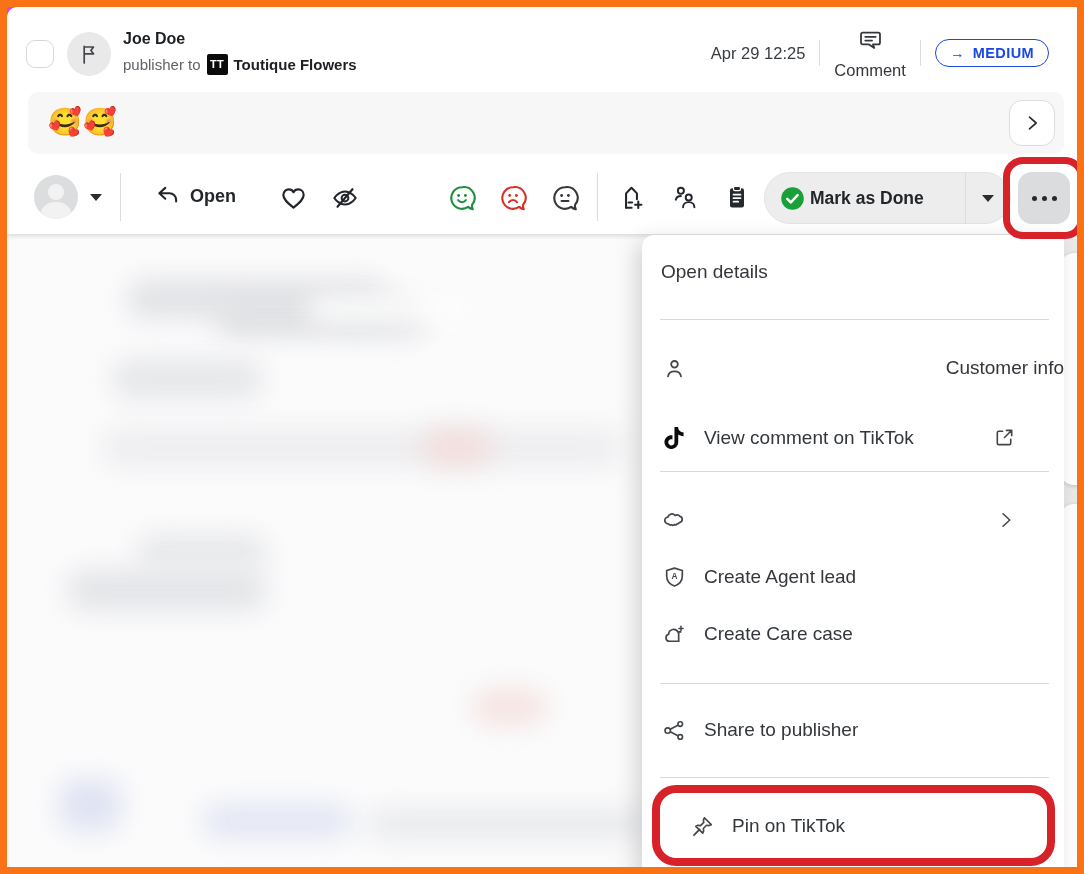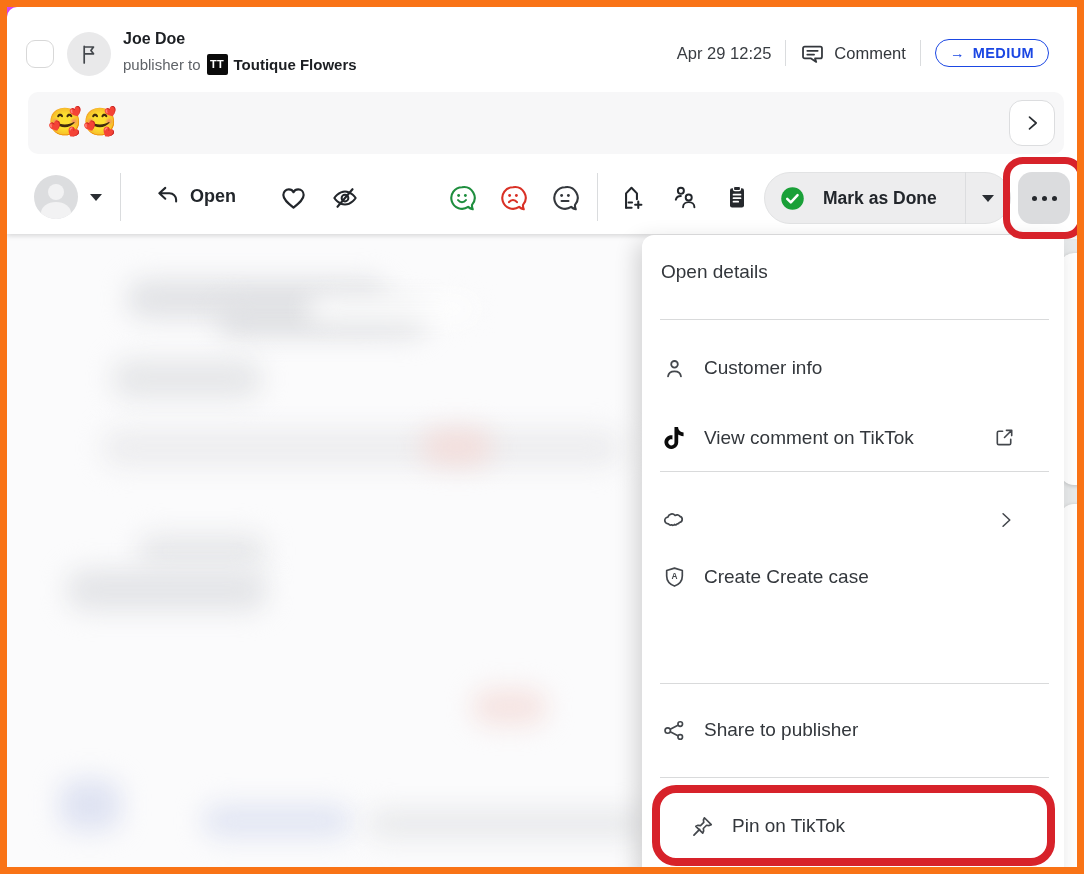--- a/index.html
+++ b/index.html
@@ -16,38 +16,38 @@
   .checkbox{position:absolute;left:19px;top:19px;width:28px;height:28px;border:1.5px solid #d8d8d8;border-radius:9px;background:#fff;}
   .avatar-flag{position:absolute;left:60px;top:11px;width:44px;height:44px;border-radius:50%;background:#e9e9ea;display:flex;align-items:center;justify-content:center;}
   .author-block{position:absolute;left:116px;top:8px;line-height:1.2;}
   .author-name{font-size:16px;font-weight:bold;color:#1c1f23;}
   .author-sub{display:flex;align-items:center;gap:6px;margin-top:6px;font-size:15px;color:#5f6368;}
   .tt-badge{display:inline-flex;align-items:center;justify-content:center;width:21px;height:21px;background:#0b0b0b;color:#fff;border-radius:2px;font-size:11px;font-weight:bold;letter-spacing:.3px;}
   .channel-name{font-weight:bold;color:#1c1f23;}
   .topbar-right{position:absolute;right:36px;top:14px;height:36px;display:flex;align-items:center;gap:14px;}
   .timestamp{font-size:16.5px;color:#393d42;}
   .vdiv{width:1px;height:26px;background:#dadcde;}
-  .type-chip{display:flex;align-items:center;gap:9px;font-size:16.5px;color:#33373c;}
+  .type-chip{display:flex;align-items:center;gap:9px;font-size:16.5px;color:#33373c;flex-direction:column;}
   .priority-pill{display:flex;align-items:center;gap:8px;border:1.7px solid #1b47e3;border-radius:999px;padding:5px 14px;color:#1b47e3;font-size:14.5px;font-weight:bold;letter-spacing:.4px;}
   
   .comment-strip{position:absolute;left:21px;top:85px;width:1036px;height:62px;background:#f7f7f8;border-radius:10px;}
   .comment-text{position:absolute;left:20px;top:14px;font-size:27px;letter-spacing:2px;}
   .expand-btn{position:absolute;right:9px;top:8px;width:46px;height:46px;background:#fff;border:1px solid #dcdddf;border-radius:13px;display:flex;align-items:center;justify-content:center;cursor:pointer;}
   
   .actionbar{position:absolute;left:0;top:158px;width:100%;height:62px;}
   .assignee{position:absolute;left:27px;top:10px;display:flex;align-items:center;gap:12px;cursor:pointer;}
   .assignee-circle{width:44px;height:44px;border-radius:50%;background:#dcdddf;position:relative;overflow:hidden;}
   .assignee-circle:before{content:"";position:absolute;left:14px;top:9px;width:16px;height:16px;border-radius:50%;background:#f2f2f3;}
   .assignee-circle:after{content:"";position:absolute;left:7px;top:27px;width:30px;height:22px;border-radius:50%;background:#f2f2f3;}
   .caret{width:0;height:0;border-left:6px solid transparent;border-right:6px solid transparent;border-top:7px solid #2a2e33;}
   .ab-div{position:absolute;top:8px;width:1px;height:48px;background:#dadcde;}
   .reply{position:absolute;left:148px;top:18px;display:flex;align-items:center;gap:9px;font-size:18px;font-weight:bold;color:#22262b;cursor:pointer;}
   .ab-icon{position:absolute;top:18px;cursor:pointer;display:flex;}
   .done-split{position:absolute;left:757px;top:7px;width:247px;height:52px;background:#ededee;border:1px solid #e2e3e4;border-radius:26px;display:flex;align-items:center;cursor:pointer;}
-  .done-main{display:flex;align-items:center;gap:17px;padding:0 16px 0 14px;font-size:17.5px;font-weight:bold;color:#22262b;flex:1;}
+  .done-main{display:flex;align-items:center;gap:4px;padding:0 16px 0 14px;font-size:17.5px;font-weight:bold;color:#22262b;flex:1;}
   .done-sep{width:1px;height:52px;background:#dcdddf;}
   .done-caret{width:44px;display:flex;align-items:center;justify-content:center;}
   .more-btn{position:absolute;left:1011px;top:7px;width:52px;height:52px;background:#dcdddе;background:#dbdcde;border-radius:14px;display:flex;align-items:center;justify-content:center;gap:5px;cursor:pointer;}
   .dot{width:5px;height:5px;border-radius:50%;background:#26292d;}
   .red-ring-more{position:absolute;left:996px;top:150px;width:82px;height:82px;border:7px solid #d7222a;border-radius:20px;z-index:60;pointer-events:none;}
   
   .content-bg{position:absolute;left:0;top:227px;width:1078px;height:641px;background:#fbfbfc;}
   .blob{position:absolute;filter:blur(13px);border-radius:18px;}
   .right-rail{position:absolute;right:0;top:232px;width:26px;height:636px;background:#e8eaeb;}
   .rail-card{position:absolute;left:9px;width:40px;background:#fff;border-radius:14px;box-shadow:0 1px 4px rgba(0,0,0,.18);}
@@ -230,21 +230,21 @@
 
   <div class="red-ring-more"></div>
 
   <div class="menu">
 
     <div class="menu-row" style="top:13px;">
       <span>Open details</span>
     </div>
     <div class="menu-div" style="top:84px;"></div>
 
-    <div class="menu-row" style="top:109px;">
+    <div class="menu-row" style="top:109px;justify-content:space-between;">
       <span class="micon">
         <svg width="25" height="25" viewBox="0 0 24 24">
           <circle cx="12" cy="8" r="3.2" fill="none" stroke="#43474c" stroke-width="1.7"></circle>
           <path d="M5.8 19.5c.4-3.2 3-4.8 6.2-4.8s5.8 1.6 6.2 4.8" fill="none" stroke="#43474c" stroke-width="1.7" stroke-linecap="round"></path>
         </svg>
       </span>
       <span>Customer info</span>
     </div>
 
     <div class="menu-row" style="top:166px;align-items:flex-end;">
@@ -276,23 +276,33 @@
       </span>
     </div>
 
     <div class="menu-row" style="top:318px;">
       <span class="micon">
         <svg width="25" height="25" viewBox="0 0 24 24">
           <path d="M12 3l7.5 2.3v5.2c0 4.8-3.1 8-7.5 9.7-4.4-1.7-7.5-4.9-7.5-9.7V5.3z" fill="none" stroke="#43474c" stroke-width="1.6" stroke-linejoin="round"></path>
           <text x="12" y="13.6" font-size="8" font-family="Liberation Sans, sans-serif" fill="#43474c" text-anchor="middle" font-weight="bold">A</text>
         </svg>
       </span>
-      <span>Create Create case</span>
-    </div>
-
+      <span>Create Agent lead</span>
+    </div>
+
+    <div class="menu-row" style="top:375px;">
+      <span class="micon">
+        <svg width="25" height="25" viewBox="0 0 24 24">
+          <path d="M16 18.5H7a3.4 3.4 0 0 1-.6-6.7A4.8 4.8 0 0 1 15.6 10" fill="none" stroke="#43474c" stroke-width="1.6" stroke-linecap="round" stroke-linejoin="round"></path>
+          <path d="M16 9.5v9M16 9.5h2" fill="none" stroke="#43474c" stroke-width="1.6" stroke-linecap="round"></path>
+          <path d="M18.2 4.2v4M16.2 6.2h4" stroke="#43474c" stroke-width="1.5" stroke-linecap="round"></path>
+        </svg>
+      </span>
+      <span>Create Care case</span>
+    </div>
     <div class="menu-div" style="top:448px;"></div>
 
     <div class="menu-row" style="top:471px;">
       <span class="micon">
         <svg width="25" height="25" viewBox="0 0 24 24">
           <circle cx="5.5" cy="12" r="2.6" fill="none" stroke="#43474c" stroke-width="1.6"></circle>
           <circle cx="17.5" cy="5.8" r="2.2" fill="none" stroke="#43474c" stroke-width="1.6"></circle>
           <circle cx="17.5" cy="18.2" r="2.2" fill="none" stroke="#43474c" stroke-width="1.6"></circle>
           <path d="M7.9 10.8l7.4-3.9M7.9 13.2l7.4 3.9" stroke="#43474c" stroke-width="1.6"></path>
         </svg>

